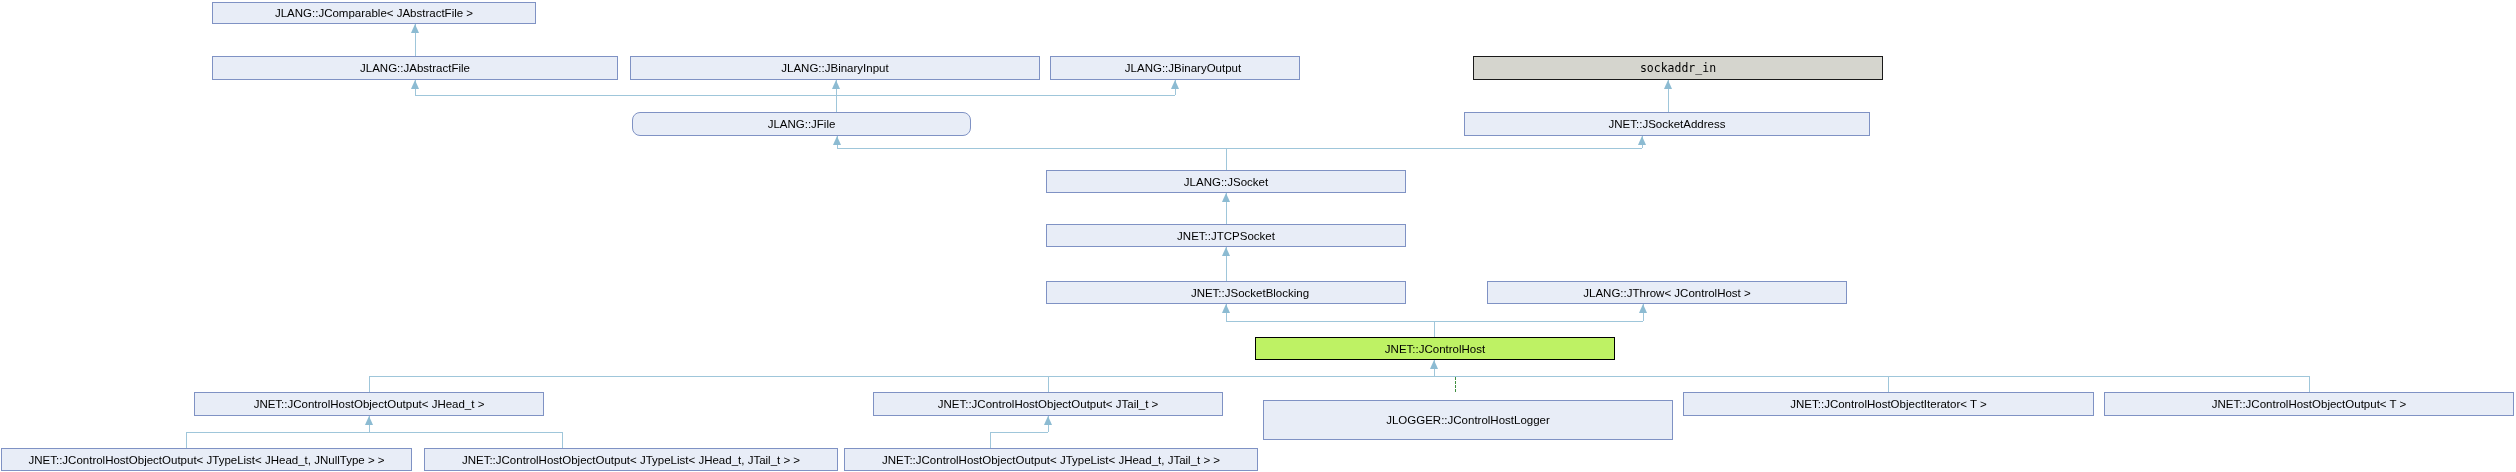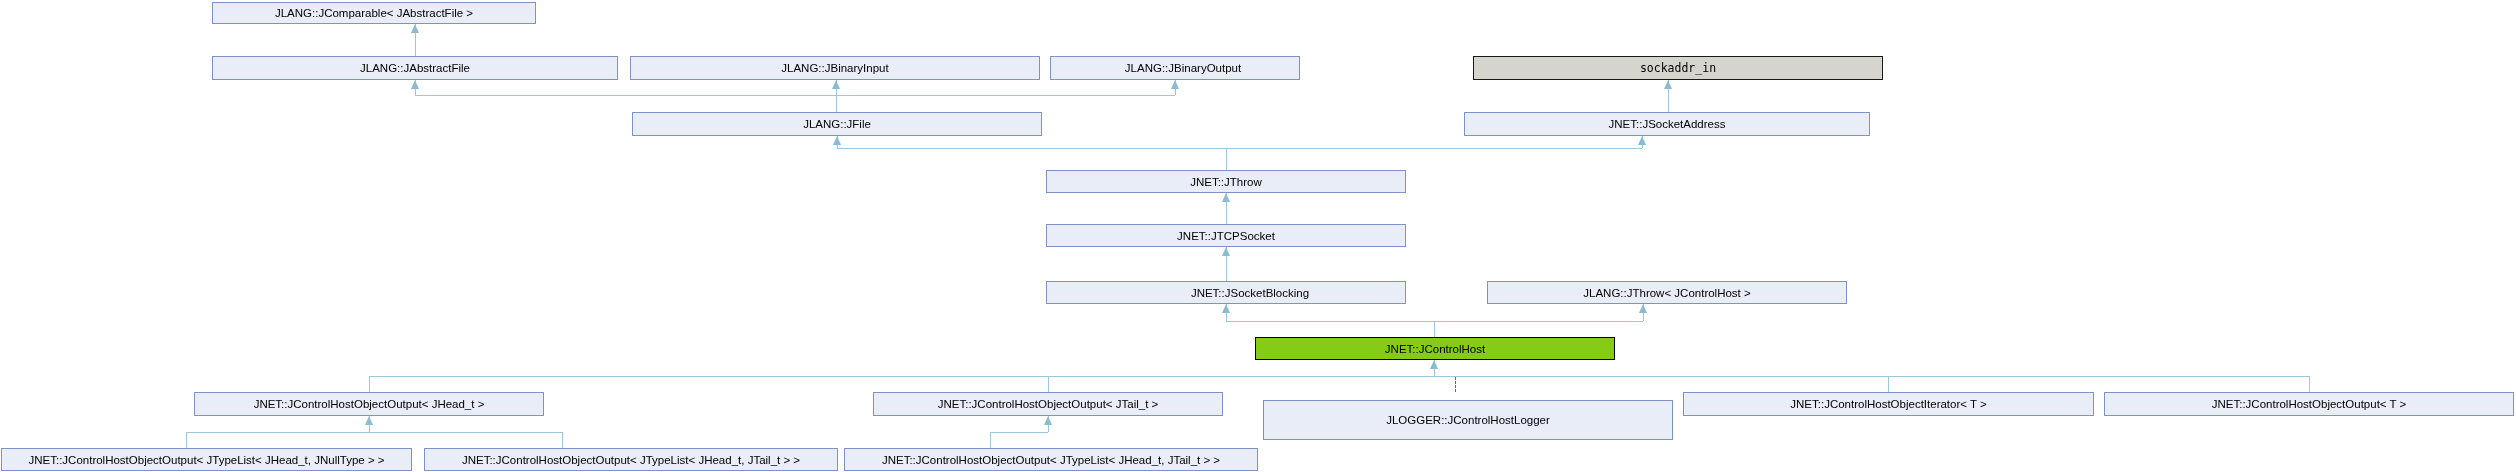--- a/index.html
+++ b/index.html
@@ -24,21 +24,21 @@
     white-space:nowrap;
     cursor:pointer;
   }
   .node.external{
     background:#D5D5CE;
     border:1px solid #1a1a1a;
     font-family:"DejaVu Sans Mono", monospace;
     cursor:default;
   }
   .node.focus{
-    background:#84cc16;
+    background:#bef264;
     border:1px solid #000000;
     cursor:default;
   }
   .h, .v{position:absolute;background:#9FC6DA;}
   .h{height:1px;}
   .v{width:1px;}
   .v-dashed{
     position:absolute;
     width:0;
     border-left:1px dashed #3F8E3F;
@@ -59,25 +59,25 @@
   <div class="node" style="left:212px;top:2px;width:324px;height:22px;">JLANG::JComparable&lt; JAbstractFile &gt;</div>
 
   <div class="node" style="left:212px;top:56px;width:406px;height:24px;">JLANG::JAbstractFile</div>
 
   <div class="node" style="left:630px;top:56px;width:410px;height:24px;">JLANG::JBinaryInput</div>
 
   <div class="node" style="left:1050px;top:56px;width:250px;height:24px;padding-left:16px;">JLANG::JBinaryOutput</div>
 
   <div class="node external" style="left:1473px;top:56px;width:410px;height:24px;">sockaddr_in</div>
 
-  <div class="node" style="left:632px;top:112px;width:410px;height:24px;">JLANG::JFile</div>
+  <div class="node" style="left:632px;top:112px;width:339px;height:24px;border-radius:8px;">JLANG::JFile</div>
 
   <div class="node" style="left:1464px;top:112px;width:406px;height:24px;">JNET::JSocketAddress</div>
 
-  <div class="node" style="left:1046px;top:170px;width:360px;height:23px;">JNET::JThrow</div>
+  <div class="node" style="left:1046px;top:170px;width:360px;height:23px;">JLANG::JSocket</div>
 
   <div class="node" style="left:1046px;top:224px;width:360px;height:23px;">JNET::JTCPSocket</div>
 
   <div class="node" style="left:1046px;top:281px;width:360px;height:23px;padding-left:48px;">JNET::JSocketBlocking</div>
 
   <div class="node" style="left:1463px;top:281px;width:360px;height:23px;margin-left:24px;">JLANG::JThrow&lt; JControlHost &gt;</div>
 
   <div class="node focus" style="left:1255px;top:337px;width:360px;height:23px;">JNET::JControlHost</div>
 
   <div class="node" style="left:194px;top:392px;width:350px;height:24px;">JNET::JControlHostObjectOutput&lt; JHead_t &gt;</div>

